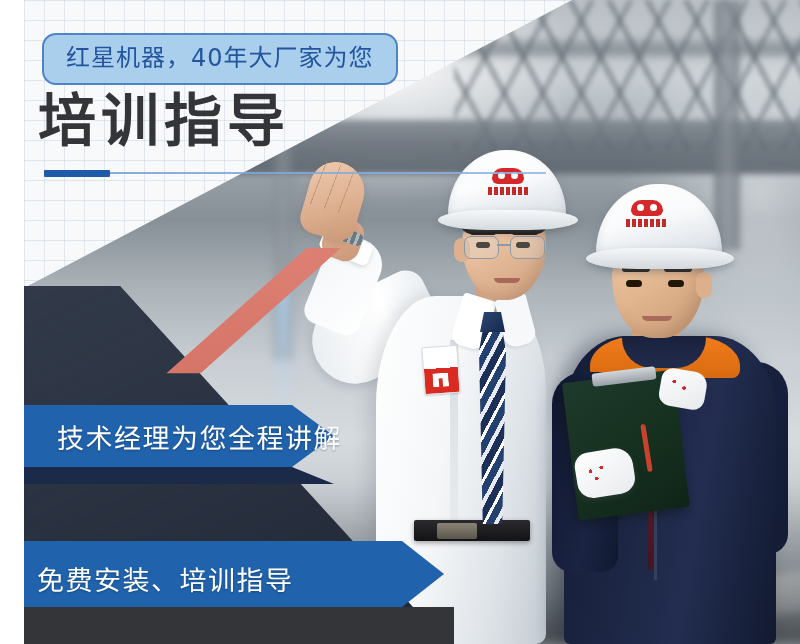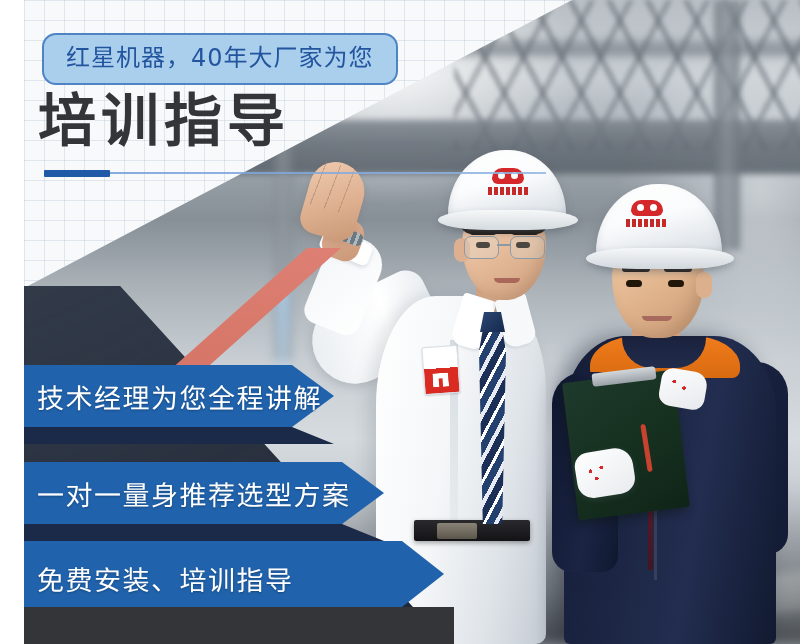--- a/index.html
+++ b/index.html
@@ -498,21 +498,21 @@
     position:relative;
     color:#ffffff;
     font-size:27px;
     letter-spacing:1.5px;
     padding-left:13px;
     white-space:nowrap;
     font-family:"DejaVu Sans","Liberation Sans",sans-serif;
     text-shadow:0 1px 2px rgba(10,25,50,.35);
   }
 
-  #ribbon-1{top:365px;width:310px;}
+  #ribbon-1{top:405px;width:310px;padding-left:20px;}
   #ribbon-1 .fill{clip-path:polygon(0 0, 268px 0, 310px 31px, 268px 62px, 0 62px);}
   #ribbon-1 .shadow{width:310px;clip-path:polygon(0 0, 268px 0, 310px 17px, 268px 17px, 0 17px);}
 
   #ribbon-2{top:462px;width:360px;}
   #ribbon-2 .fill{clip-path:polygon(0 0, 318px 0, 360px 31px, 318px 62px, 0 62px);}
   #ribbon-2 .shadow{width:360px;clip-path:polygon(0 0, 318px 0, 360px 17px, 318px 17px, 0 17px);}
 
   #ribbon-3{top:541px;width:420px;}
   #ribbon-3 .fill{clip-path:polygon(0 0, 378px 0, 420px 33px, 378px 66px, 0 66px);height:66px;}
   #ribbon-3{height:74px;}
@@ -625,25 +625,20 @@
 
   <div class="rule-thin"></div>
   <div class="rule-thick"></div>
 
   <div class="ribbon" id="ribbon-1">
     <div class="shadow"></div>
     <div class="fill"></div>
     <span class="txt">技术经理为您全程讲解</span>
   </div>
 
-  <div class="ribbon" id="ribbon-2">
-    <div class="shadow"></div>
-    <div class="fill"></div>
-    <span class="txt">一对一量身推荐选型方案</span>
-  </div>
 
   <div class="ribbon" id="ribbon-3">
     <div class="fill"></div>
     <span class="txt">免费安装、培训指导</span>
   </div>
 
   <div class="bottom-strip"></div>
 
 </div>
 

